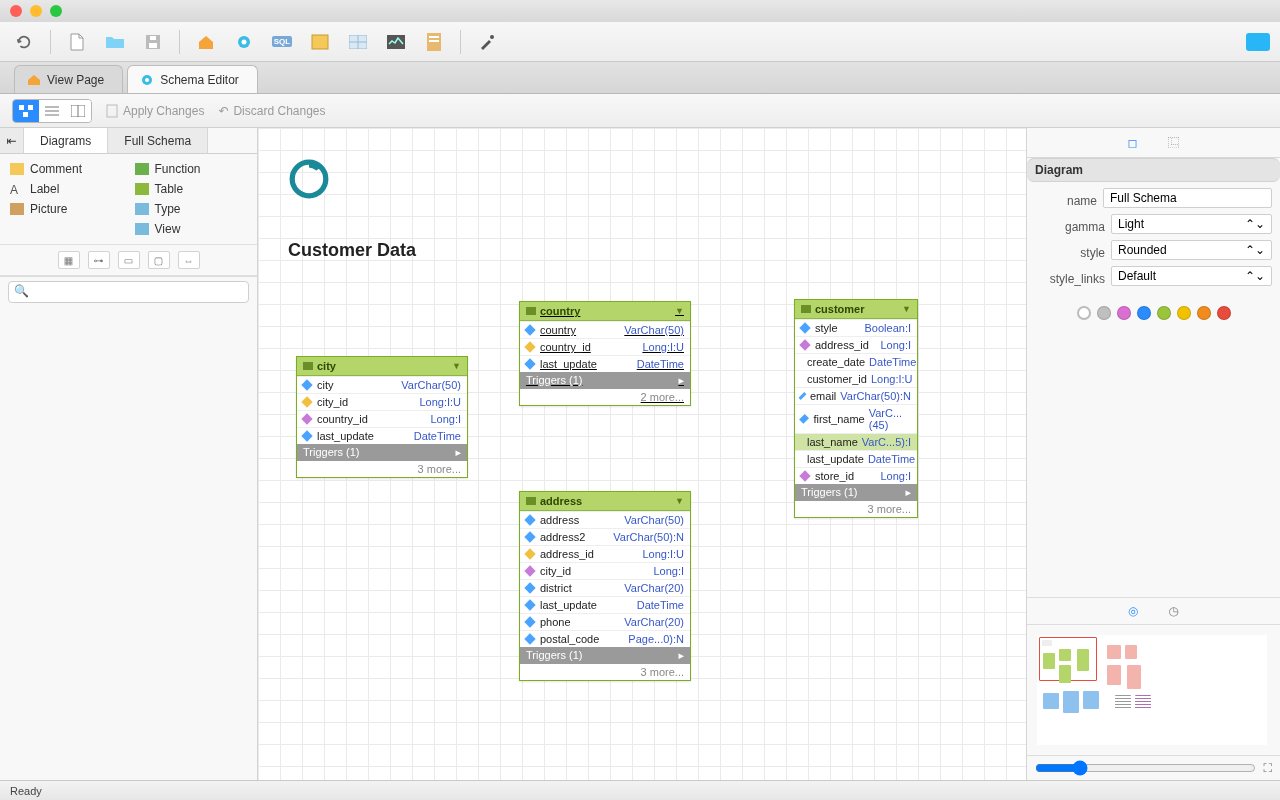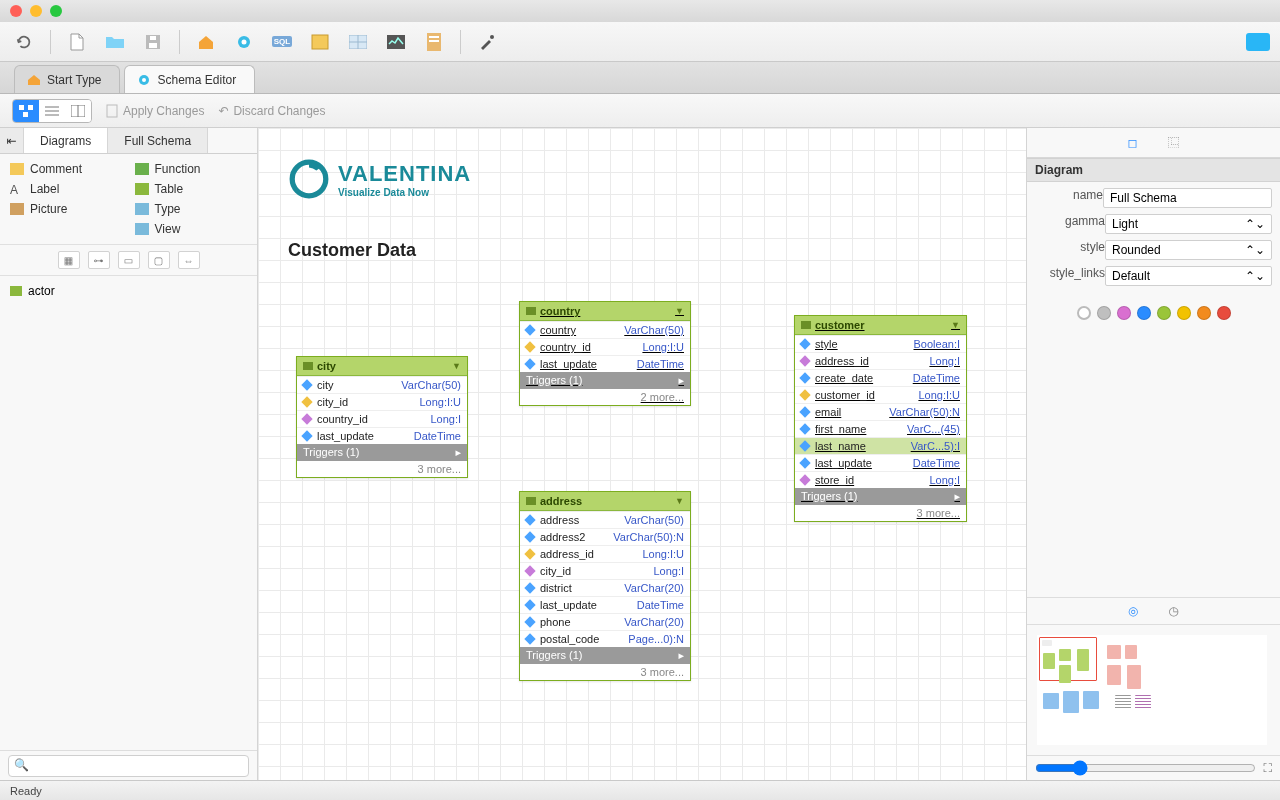--- a/index.html
+++ b/index.html
@@ -50,23 +50,23 @@
 .erow.sel{background:#cfe3a4;}
 .diamond{width:8px;height:8px;transform:rotate(45deg);background:#4aa3ff;display:inline-block;margin-right:2px;}
 .diamond.key{background:#f0c040;}
 .diamond.fk{background:#c77bd9;}
 .etrig{background:#9a9a9a;color:#fff;padding:2px 6px;font-size:11px;display:flex;}
 .etrig .tri{margin-left:auto;}
 .emore{color:#888;text-align:right;padding:2px 6px;font-size:11px;}
 svg.links{position:absolute;inset:0;pointer-events:none;}
 .inspector{width:254px;background:#f8f8f8;border-left:1px solid #d4d4d4;display:flex;flex-direction:column;font-size:12px;}
 .insp-tabs{height:30px;display:flex;align-items:center;justify-content:center;gap:30px;border-bottom:1px solid #d8d8d8;}
-.insp-sec-h{background:#e4e4e4;color:#333;font-weight:600;padding:4px 8px;border-top:1px solid #d2d2d2;border-bottom:1px solid #d2d2d2;}
+.insp-sec-h{background:#e4e4e4;color:#333;font-weight:600;padding:4px 8px;border-top:1px solid #d2d2d2;border-bottom:1px solid #d2d2d2;border-radius:7px;}
 .form{padding:6px 8px;}
-.frow{display:flex;align-items:flex-start;margin-bottom:6px;}
+.frow{display:flex;align-items:flex-end;margin-bottom:6px;gap:6px;}
 .frow label{width:70px;text-align:right;color:#555;}
 .frow input,.frow .sel{flex:1;height:20px;border:1px solid #cfcfcf;background:#fff;border-radius:2px;padding:0 6px;font-size:12px;}
 .frow .sel{display:flex;align-items:center;justify-content:space-between;cursor:pointer;}
 .colorrow{display:flex;gap:6px;justify-content:center;padding:8px;}
 .cdot{width:14px;height:14px;border-radius:50%;cursor:pointer;border:1px solid rgba(0,0,0,.15);}
 .nav-tabs{display:flex;justify-content:center;gap:30px;padding:6px 0;border-top:1px solid #ddd;border-bottom:1px solid #ddd;margin-top:auto;}
 .minimap{padding:10px;}
 .mm{position:relative;width:230px;height:110px;background:#fff;}
 .mm .box{position:absolute;border-radius:1px;}
 .slider-row{display:flex;align-items:center;padding:4px 8px;gap:8px;border-top:1px solid #ddd;}
@@ -159,21 +159,21 @@
       </svg>
     </div>
   <div class="chat-bubble"></div>
 </div>
 
 <div class="tabs-row">
   <div class="tab">
     <svg width="14" height="12">
         <path d="M1 6l6-5 6 5v5H1z" fill="#f4a438"></path>
       </svg>
-    <span>Start Type</span>
+    <span>View Page</span>
   </div>
   <div class="tab active">
     <svg width="14" height="14">
         <circle cx="7" cy="7" r="5" fill="#39bce6"></circle>
         <circle cx="7" cy="7" r="2" fill="#fff"></circle>
       </svg>
     <span>Schema Editor</span>
   </div>
 </div>
 
@@ -250,26 +250,20 @@
           <span class="picon" style="background:#7abadb;"></span>
           <span>View</span>
         </div>
     </div>
     <div class="toolrow">
       <div class="mini">▦</div>
       <div class="mini">⊶</div>
       <div class="mini">▭</div>
       <div class="mini">▢</div>
       <div class="mini">⇔</div>
-    </div>
-    <div class="tree">
-      <div class="tree-item">
-        <span class="picon" style="background:#8bb83d;width:12px;height:10px;"></span>
-        <span>actor</span>
-      </div>
     </div>
     <div class="search">
       <div class="searchwrap">
         <span class="mag">🔍</span>
         <input type="text" placeholder="" style="">
       </div>
     </div>
   </div>
 
   <div class="canvas">
@@ -282,21 +276,20 @@
         <path d="M434 420 H471 V220 H536"></path>
         <path d="M434 437 H484 V270 H536"></path>
         <path d="M434 454 H499 V286 H536"></path>
       </g>
     </svg>
     <div class="logo">
       <svg width="42" height="42" viewBox="0 0 40 40">
           <circle cx="20" cy="20" r="16" fill="none" stroke="#1a8a99" stroke-width="5"></circle>
           <path d="M20 4 a16 16 0 0 1 11 5 l-4 3 a11 11 0 0 0 -7 -3z" fill="#1a8a99"></path>
         </svg>
-      <div><span class="txt">VALENTINA</span><span class="sub">Visualize Data Now</span></div>
     </div>
     <div class="canvas-title">Customer Data</div>
 
     <div class="entity" id="ent-city" style="left:38px;top:228px;">
         <div class="ehead">
           <span style="width:10px;height:8px;background:#6a8f26;display:inline-block;"></span>
           <span>city</span>
           <span class="tri">▼</span>
         </div>
         <div class="erow">
@@ -397,21 +390,21 @@
           <span class="diamond "></span>
           <span class="fname">postal_code</span>
           <span class="ftype">Page...0):N</span>
         </div>
         <div class="etrig">
           <span>Triggers (1)</span>
           <span class="tri">▸</span>
         </div>
         <div class="emore">3 more...</div>
       </div>
-    <div class="entity" id="ent-customer" style="left:536px;top:187px;width:173px;text-decoration:underline;">
+    <div class="entity" id="ent-customer" style="left:536px;top:171px;width:124px;">
         <div class="ehead">
           <span style="width:10px;height:8px;background:#6a8f26;display:inline-block;"></span>
           <span>customer</span>
           <span class="tri">▼</span>
         </div>
         <div class="erow">
           <span class="diamond "></span>
           <span class="fname">style</span>
           <span class="ftype">Boolean:I</span>
         </div>

